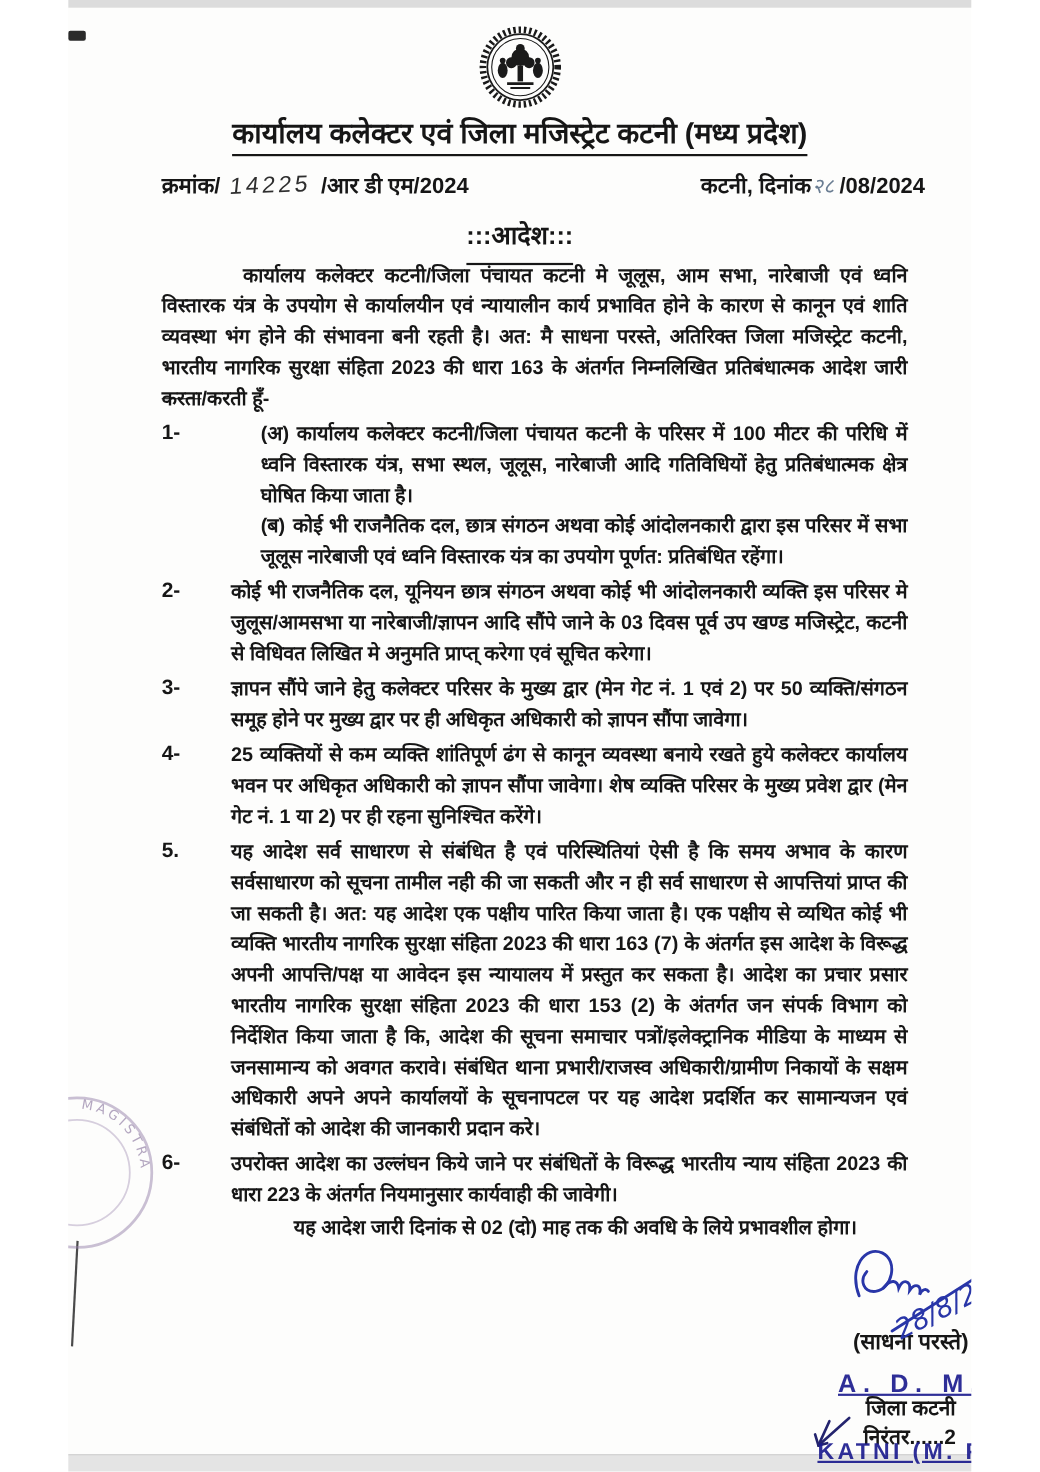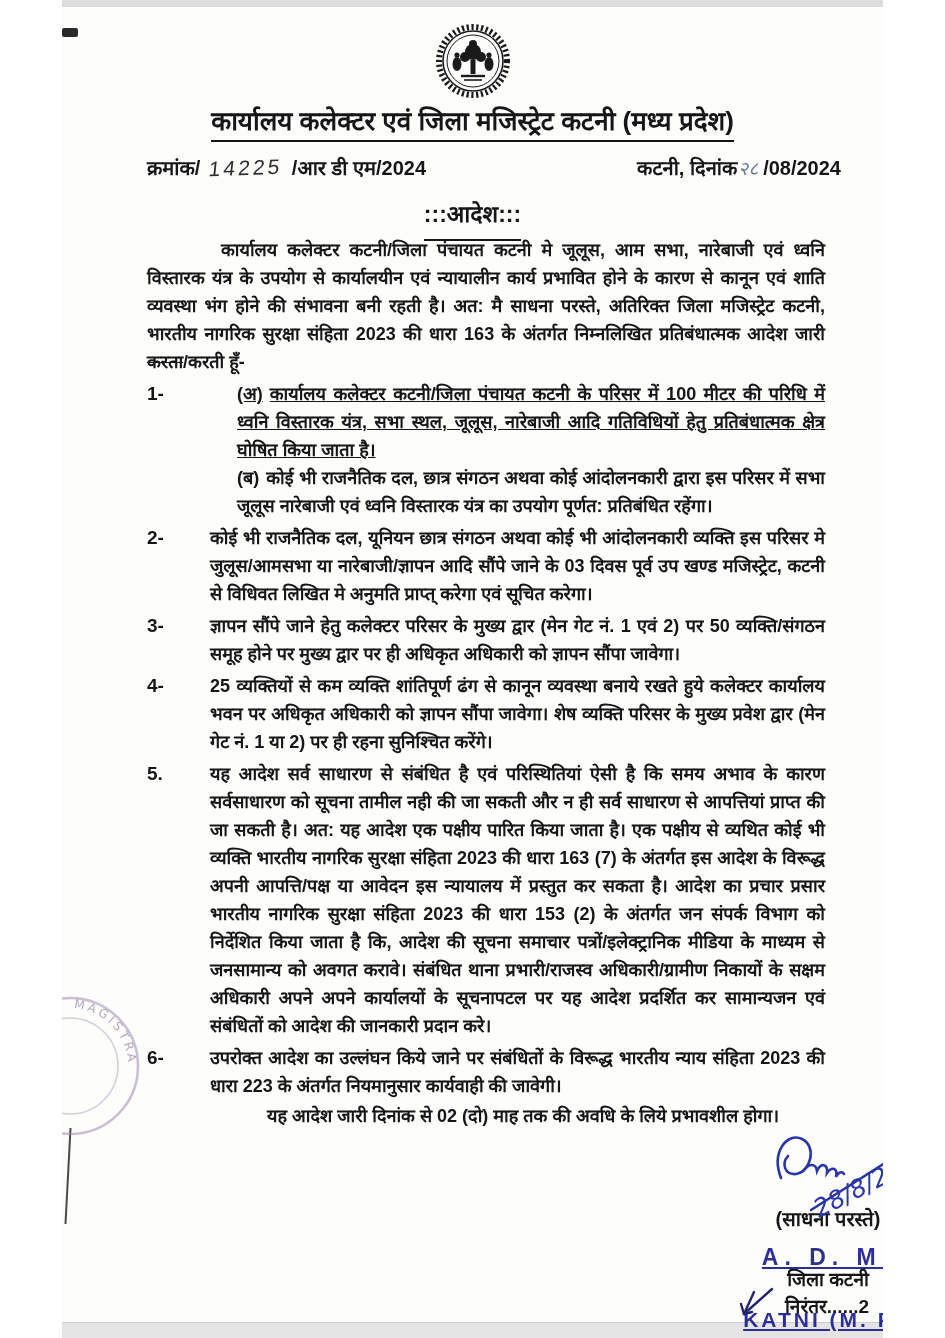--- a/index.html
+++ b/index.html
@@ -105,21 +105,21 @@
     <span>:::आदेश:::</span>
   </div>
 
   <p class="body-text intro"><span>कार्यालय कलेक्टर कटनी/जिला पंचायत कटनी मे जूलूस, आम सभा, नारेबाजी एवं ध्वनि विस्तारक यंत्र के उपयोग से कार्यालयीन एवं न्यायालीन कार्य प्रभावित होने के कारण से कानून एवं शाति व्यवस्था भंग होने की संभावना बनी रहती है। अत: मै साधना परस्ते, अतिरिक्त जिला मजिस्ट्रेट कटनी, भारतीय नागरिक सुरक्षा संहिता 2023 की धारा 163 के अंतर्गत निम्नलिखित प्रतिबंधात्मक आदेश जारी </span><span class="struck">करता</span><span>/करती हूँ-</span></p>
 
   <div class="items">
 
     <div class="item">
       <div class="num">1-</div>
       <div class="itext body-text">
-        <div class="subitem" style="text-decoration:underline;"><span class="sublabel">(अ)</span><span>कार्यालय कलेक्टर कटनी/जिला पंचायत कटनी के परिसर में 100 मीटर की परिधि में ध्वनि विस्तारक यंत्र, सभा स्थल, जूलूस, नारेबाजी आदि गतिविधियों हेतु प्रतिबंधात्मक क्षेत्र घोषित किया जाता है।</span></div>
+        <div class="subitem" style=""><span class="sublabel">(अ)</span><span>कार्यालय कलेक्टर कटनी/जिला पंचायत कटनी के परिसर में 100 मीटर की परिधि में ध्वनि विस्तारक यंत्र, सभा स्थल, जूलूस, नारेबाजी आदि गतिविधियों हेतु प्रतिबंधात्मक क्षेत्र घोषित किया जाता है।</span></div>
         <div class="subitem" style="margin-left:27px;"><span class="sublabel">(ब)</span><span>कोई भी राजनैतिक दल, छात्र संगठन अथवा कोई आंदोलनकारी द्वारा इस परिसर में सभा जूलूस नारेबाजी एवं ध्वनि विस्तारक यंत्र का उपयोग पूर्णत: प्रतिबंधित रहेंगा।</span></div>
       </div>
     </div>
 
     <div class="item">
       <div class="num">2-</div>
       <div class="itext body-text">कोई भी राजनैतिक दल, यूनियन छात्र संगठन अथवा कोई भी आंदोलनकारी व्यक्ति इस परिसर मे जुलूस/आमसभा या नारेबाजी/ज्ञापन आदि सौंपे जाने के 03 दिवस पूर्व उप खण्ड मजिस्ट्रेट, कटनी से विधिवत लिखित मे अनुमति प्राप्त् करेगा एवं सूचित करेगा।</div>
     </div>
 
     <div class="item">

